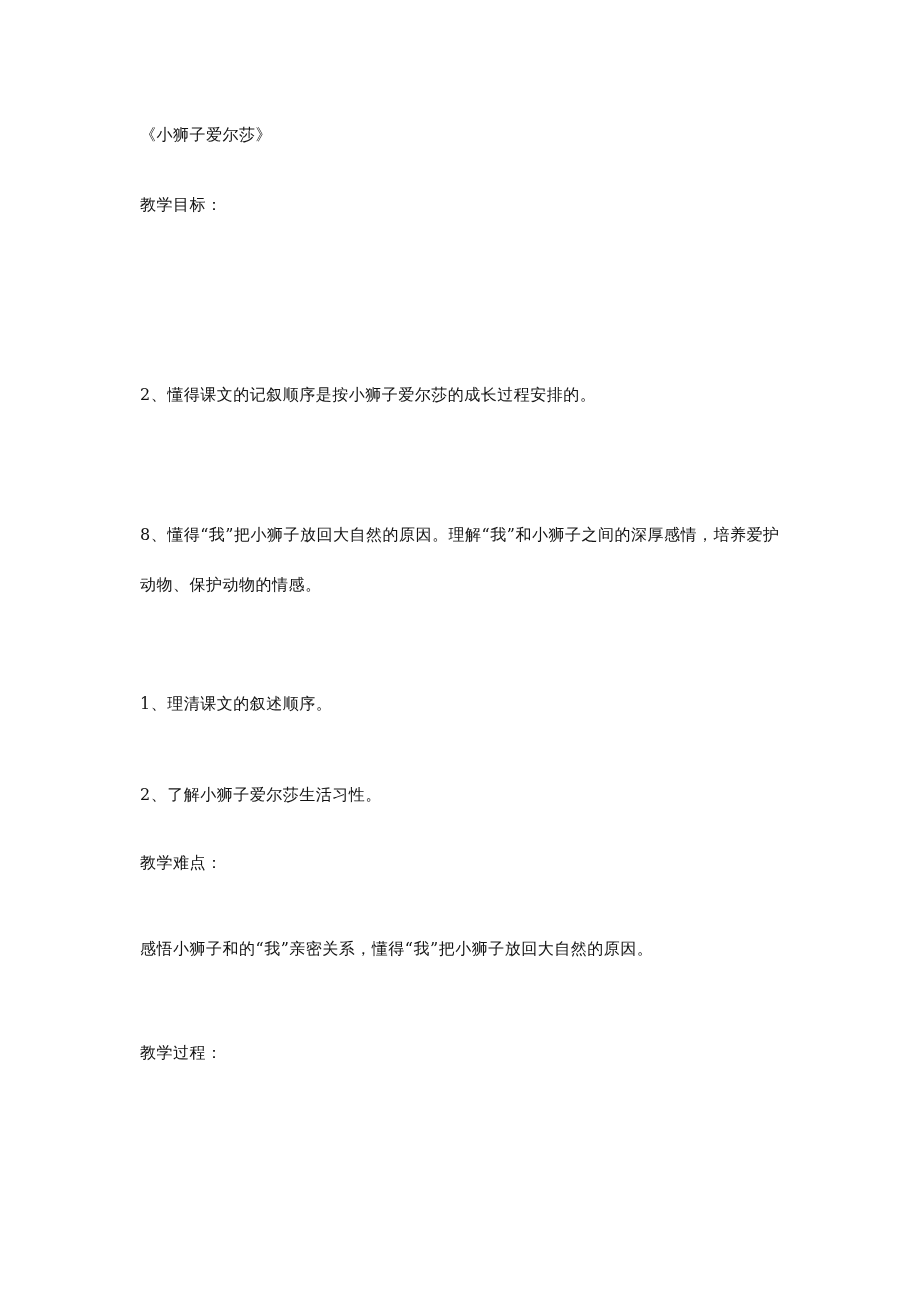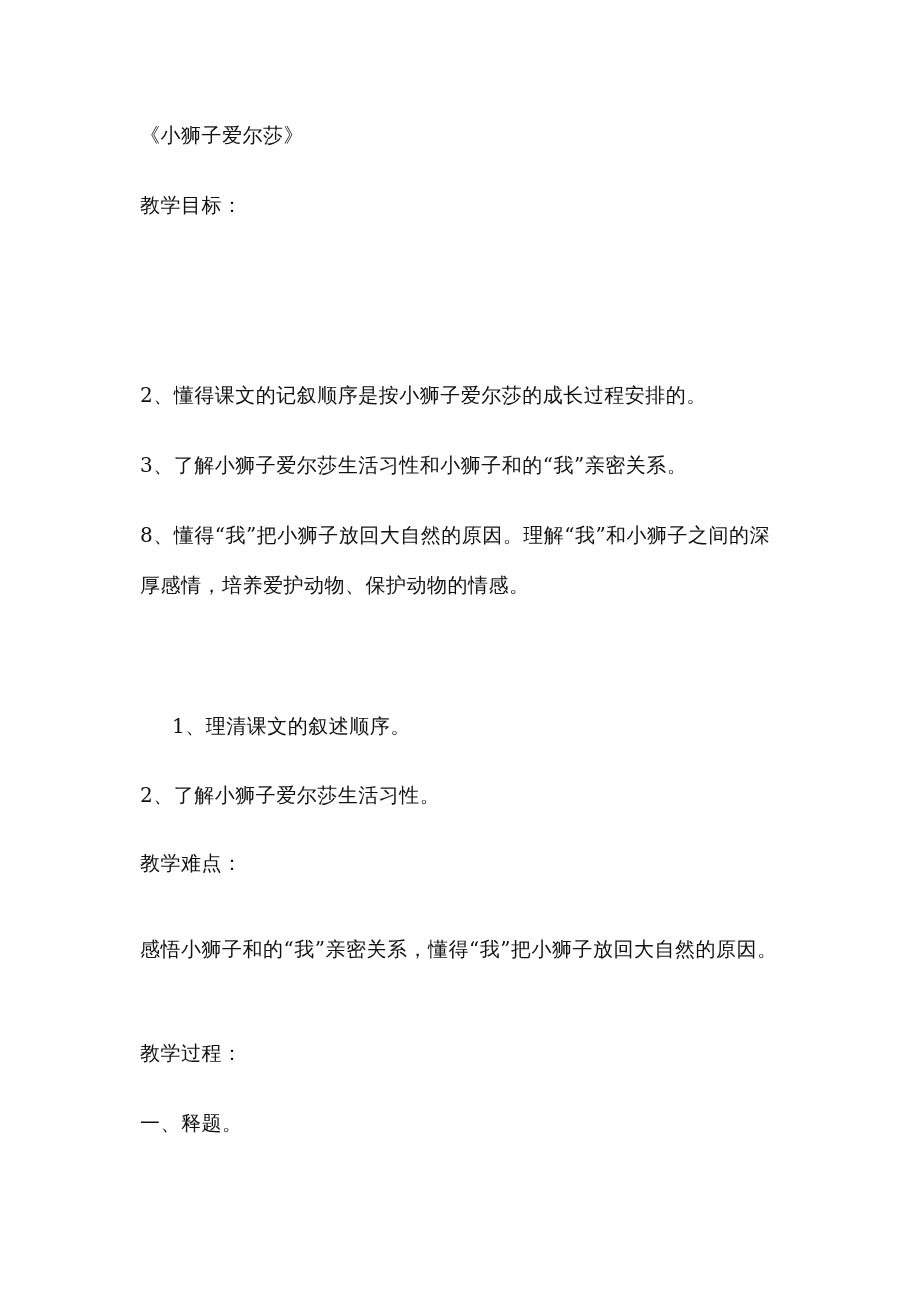--- a/index.html
+++ b/index.html
@@ -20,21 +20,21 @@
       left: 0;
       top: 0;
       width: 920px;
       height: 1302px;
       background: #ffffff;
     }
     .line {
       position: absolute;
       left: 140px;
       width: 650px;
-      font-size: 20px;
+      font-size: 16px;
       line-height: 50px;
       white-space: nowrap;
       letter-spacing: 0.5px;
     }
     .wrap {
       white-space: normal;
       word-break: break-all;
       width: 645px;
     }
   </style>
@@ -43,30 +43,28 @@
 
 <div class="page">
 
   <div class="line" style="top:110px;">《小狮子爱尔莎》</div>
 
   <div class="line" style="top:180px;">教学目标：</div>
 
 
   <div class="line" style="top:370px;">2、懂得课文的记叙顺序是按小狮子爱尔莎的成长过程安排的。</div>
 
-  <div class="line" style="top:440px;">3、了解小狮子爱尔莎生活习性和小狮子和的“我”亲密关系。</div>
 
   <div class="line wrap" style="top:510px;">8、懂得“我”把小狮子放回大自然的原因。理解“我”和小狮子之间的深厚感情，培养爱护动物、保护动物的情感。</div>
 
 
-  <div class="line" style="top:701px;margin-left:32px;">1、理清课文的叙述顺序。</div>
+  <div class="line" style="top:679px;">1、理清课文的叙述顺序。</div>
 
   <div class="line" style="top:770px;">2、了解小狮子爱尔莎生活习性。</div>
 
   <div class="line" style="top:838px;">教学难点：</div>
 
   <div class="line wrap" style="top:924px;">感悟小狮子和的“我”亲密关系，懂得“我”把小狮子放回大自然的原因。</div>
 
   <div class="line" style="top:1028px;">教学过程：</div>
 
-  <div class="line" style="top:1098px;">一、释题。</div>
 
 </div>
 
 </body></html>

